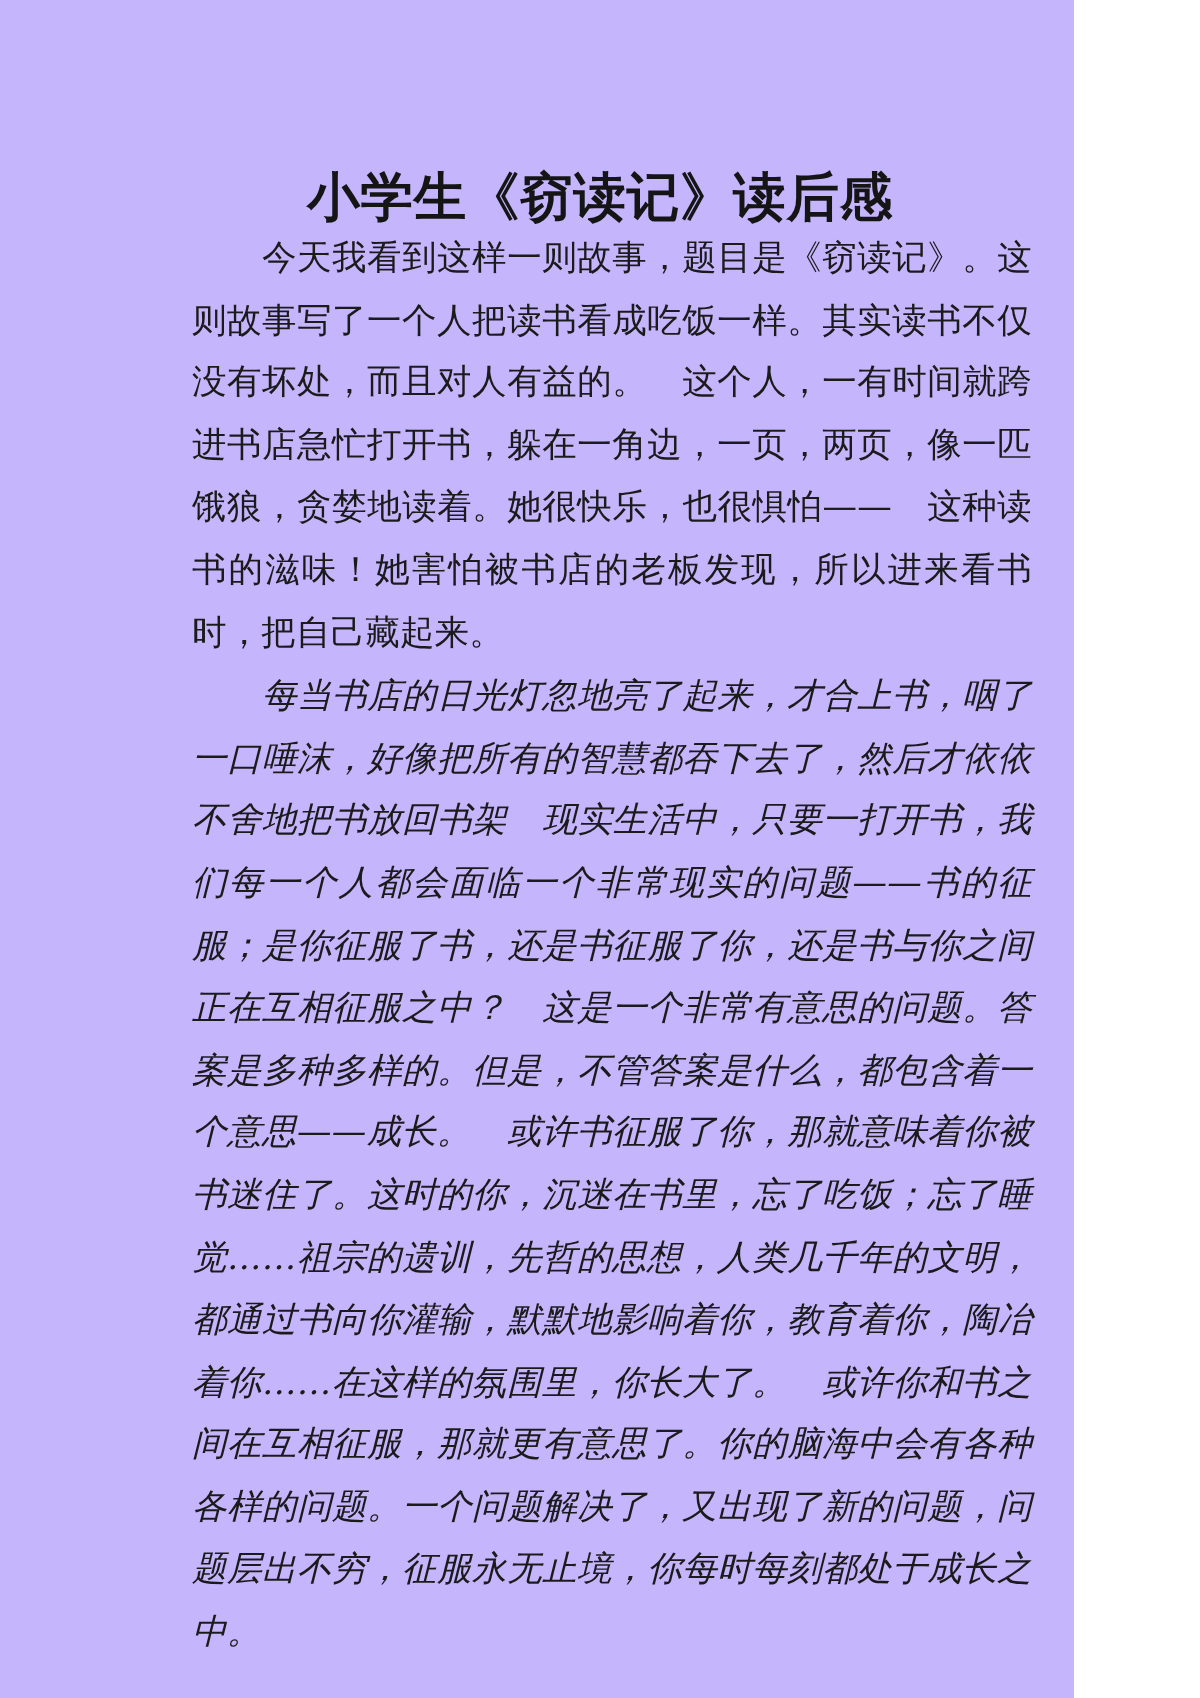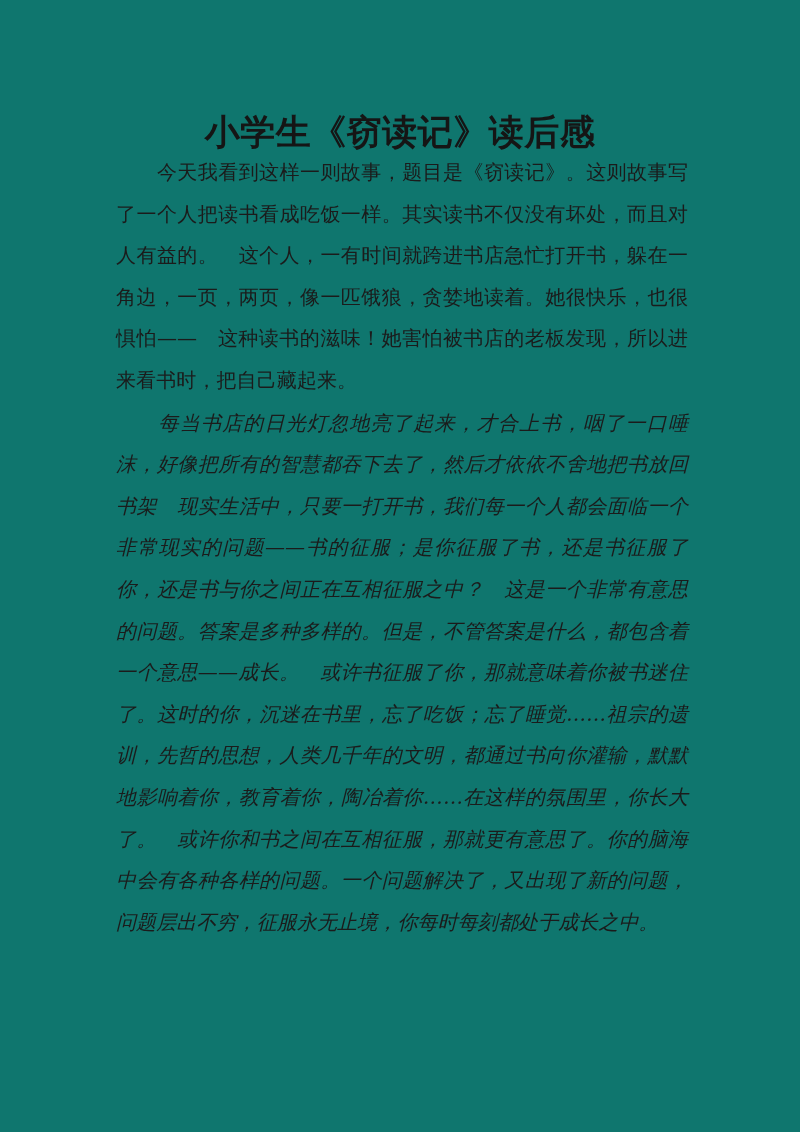--- a/index.html
+++ b/index.html
@@ -9,23 +9,23 @@
   }
   body {
     width: 800px;
     height: 1132px;
     overflow: hidden;
     font-family: "DejaVu Serif", "Liberation Serif", serif;
   }
 
   .page {
     position: relative;
-    width: 800px;
+    width: 716px;
     height: 1132px;
-    background: #0f766e;
+    background: #c4b5fd;
     box-sizing: border-box;
   }
 
   .doc-title {
     position: absolute;
     top: 88px;
     left: 0;
     width: 800px;
     text-align: center;
     font-family: "DejaVu Sans", "Liberation Sans", sans-serif;
@@ -39,27 +39,27 @@
 
   .body-block {
     position: absolute;
     top: 152px;
     left: 112px;
     width: 576px;
   }
 
   .para {
     font-family: "DejaVu Serif", "Liberation Serif", serif;
-    font-size: 20px;
+    font-size: 23px;
     line-height: 41.6px;
     color: #1b1b1b;
     text-align: justify;
     text-align-last: left;
     text-justify: inter-character;
-    margin: 0 0 1px 4px;
+    margin: 0 0 1px 16px;
     letter-spacing: 0.1px;
     word-break: break-all;
     white-space: pre-wrap;
   }
 
   .para + .para {
     margin-top: 1px;
     font-style: italic;
   }
 </style>

